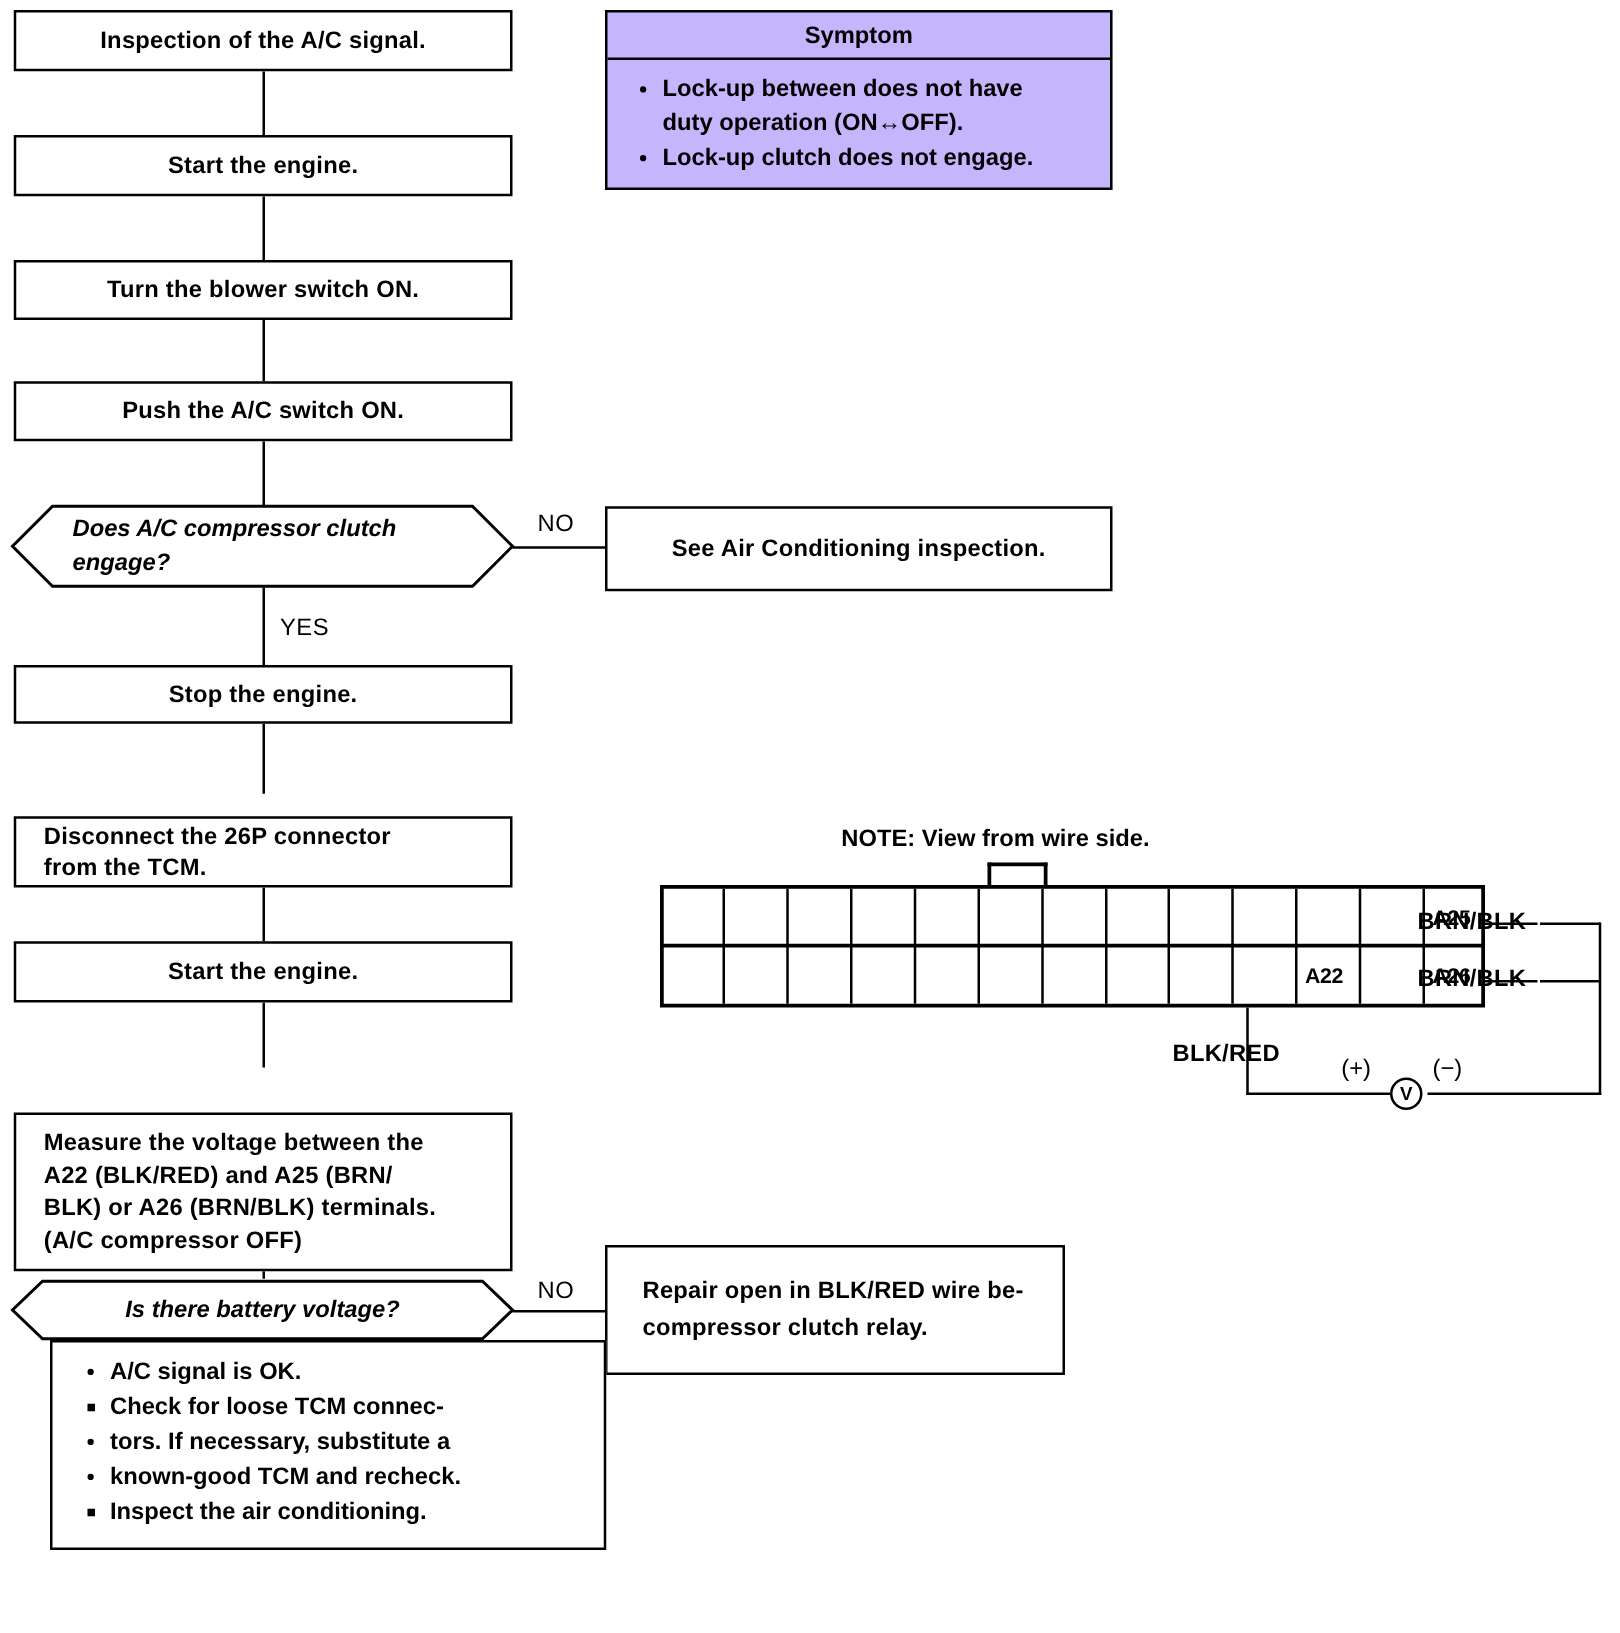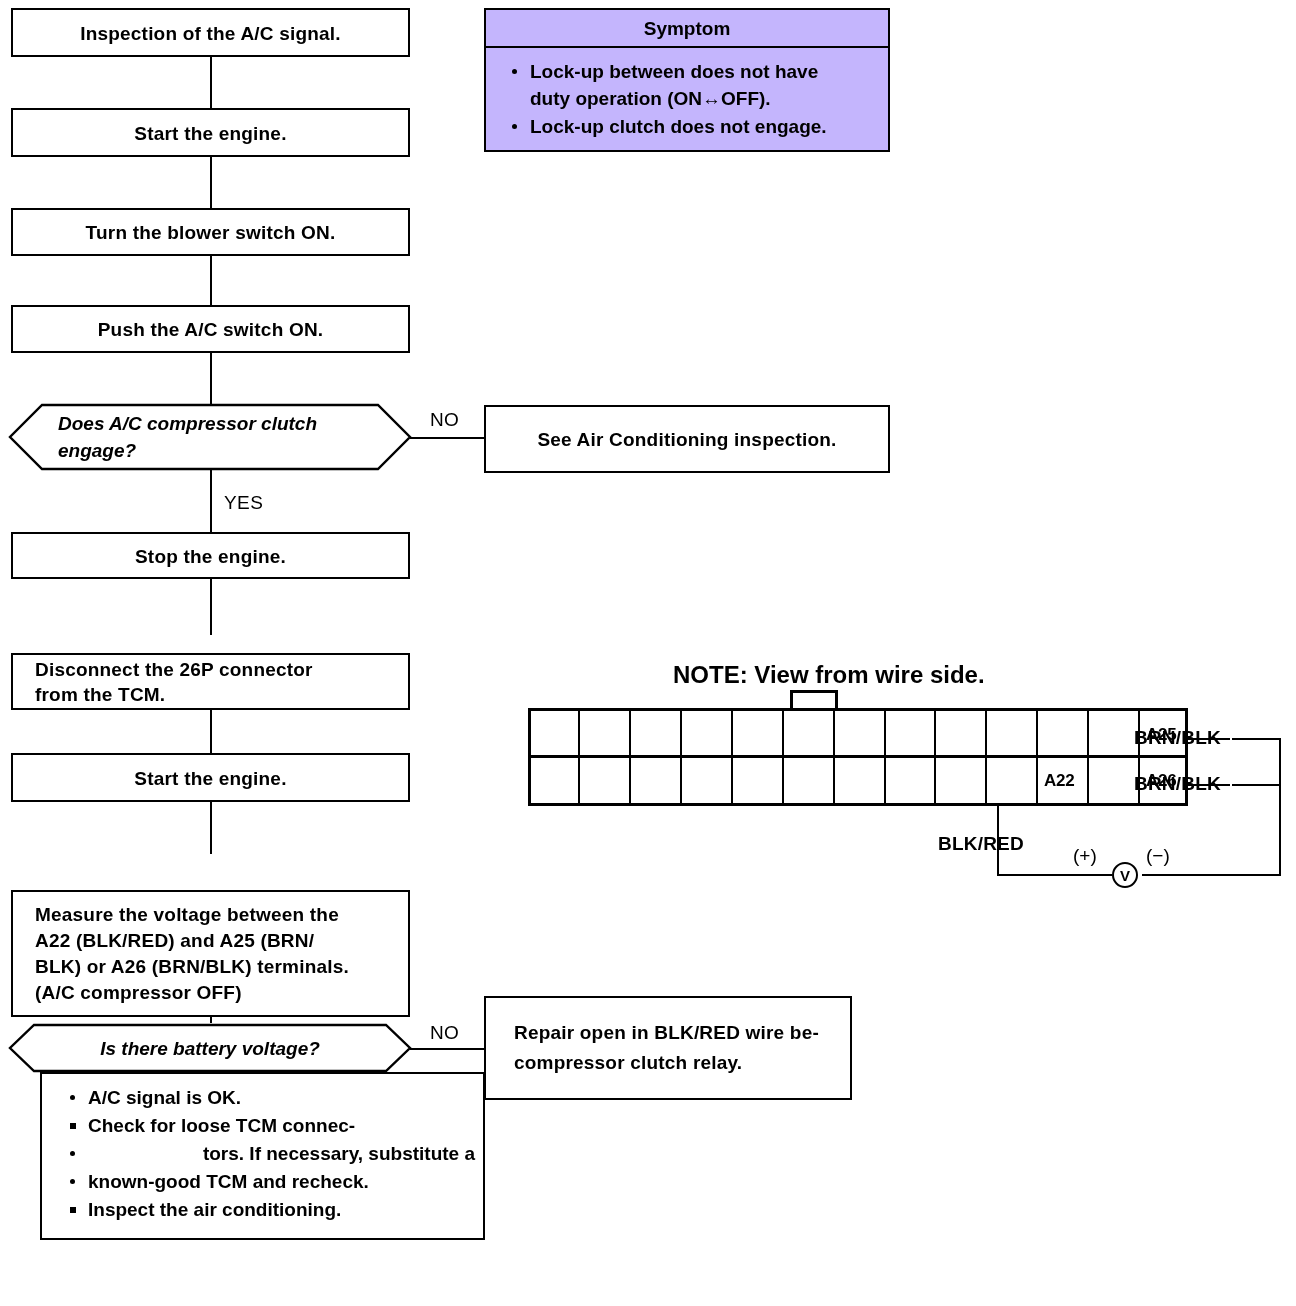--- a/index.html
+++ b/index.html
@@ -72,21 +72,21 @@
     position:absolute;border:3px solid #000;border-bottom:none;box-sizing:border-box;
     background:#fff;
   }
   .pinlabel{
     position:absolute;font-size:17px;font-weight:bold;letter-spacing:-.3px;
   }
   .wirelabel{
     position:absolute;font-size:19px;font-weight:bold;letter-spacing:.2px;white-space:nowrap;
   }
   #note-text{
-    position:absolute;font-size:24px;font-weight:bold;white-space:nowrap;
+    position:absolute;font-size:19px;font-weight:bold;white-space:nowrap;
   }
   .volt-circle{
     position:absolute;width:26px;height:26px;border:2px solid #000;border-radius:50%;
     background:#fff;box-sizing:border-box;
     font-size:15px;font-weight:bold;text-align:center;line-height:23px;
   }
   .pm{position:absolute;font-size:19px;font-weight:normal;white-space:nowrap;}
 </style>
 </head>
 <body>
@@ -177,21 +177,21 @@
     <div class="txt" style="line-height:30px;padding-left:28px;">
       <div>Repair open in BLK/RED wire be-</div>
       <div>compressor clutch relay.</div>
     </div>
   </div>
 
   <div class="box" style="left:11px;top:1072px;width:445px;height:168px;margin-left:29px;">
     <div style="position:absolute;left:26px;top:10px;right:8px;">
       <div class="bullet-row">A/C signal is OK.</div>
       <div class="bullet-row sq">Check for loose TCM connec-</div>
-      <div class="bullet-row" style="padding-left:20px;text-align:right;">tors. If necessary, substitute a</div>
+      <div class="bullet-row" style="padding-left:20px;">tors. If necessary, substitute a</div>
       <div class="bullet-row" style="padding-left:20px;">known-good TCM and recheck.</div>
       <div class="bullet-row sq">Inspect the air conditioning.</div>
     </div>
   </div>
 
   <div id="symptom-box" style="left:484px;top:8px;width:406px;height:144px;">
     <div id="symptom-head">Symptom</div>
     <div id="symptom-body">
       <div class="bullet-row">
         <span>Lock-up between does not have</span><br>

